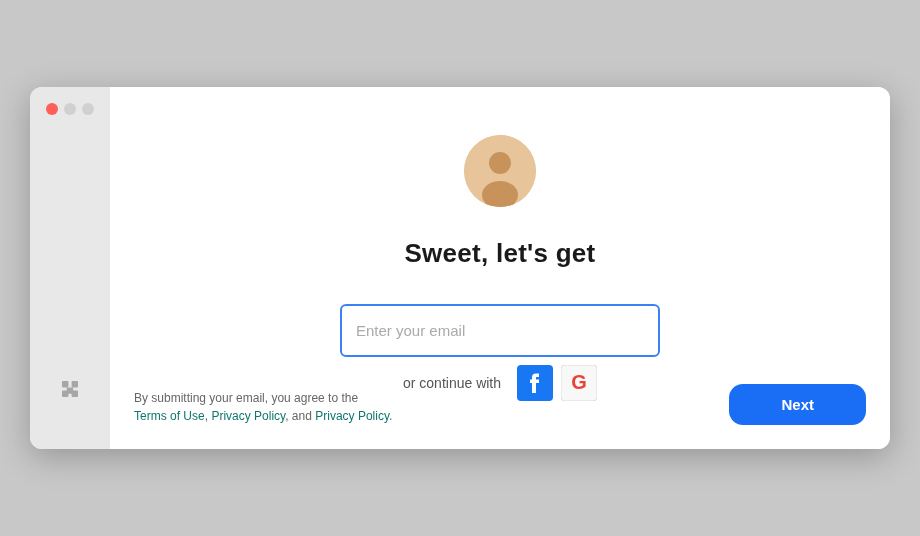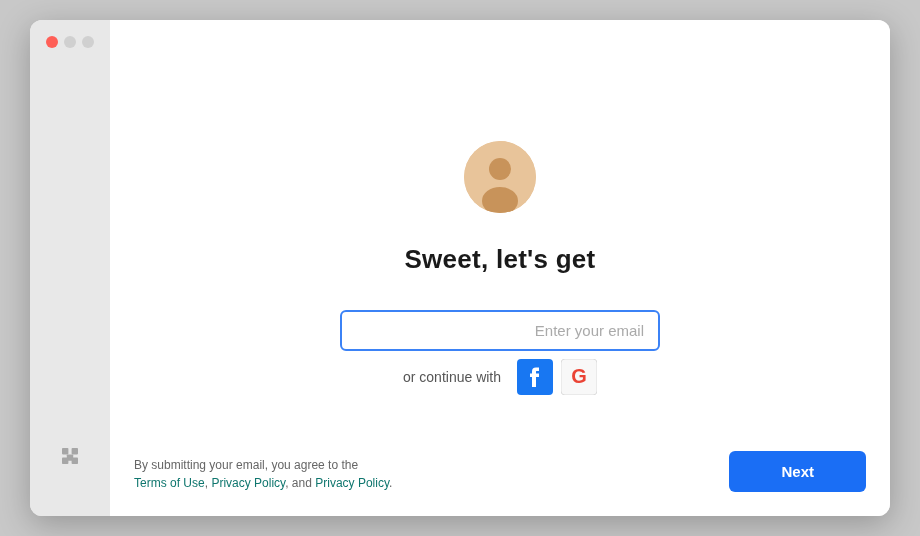--- a/index.html
+++ b/index.html
@@ -10,21 +10,21 @@
       height: 536px;
       display: flex;
       align-items: center;
       justify-content: center;
       font-family: -apple-system, BlinkMacSystemFont, 'Segoe UI', sans-serif;
       overflow: hidden;
     }
 
     .window {
       width: 860px;
-      height: 496px;
+      height: 362px;
       background: #f0f0f0;
       border-radius: 12px;
       box-shadow: 0 8px 32px rgba(0,0,0,0.25);
       display: flex;
       overflow: hidden;
     }
 
     .sidebar {
       width: 80px;
       background: #e8e8e8;
@@ -97,28 +97,27 @@
       font-weight: 700;
       text-align: center;
       line-height: 1.4;
       color: #1a1a1a;
       margin-bottom: 32px;
       letter-spacing: 0.01em;
     }
 
     .email-input {
       width: 320px;
-      padding: 10px 14px;
+      padding: 16px 14px;
       font-size: 15px;
       border: 2px solid #3b82f6;
       border-radius: 6px;
       outline: none;
       color: #333;
       margin-bottom: 8px;
-      text-align: right;
     }
 
     .email-input::placeholder {
       color: #aaa;
     }
 
     .or-continue {
       display: flex;
       align-items: center;
       gap: 16px;
@@ -162,21 +161,21 @@
     .footer-link {
       color: #0f766e;
       text-decoration: none;
       cursor: pointer;
     }
 
     .next-button {
       background: #1a6ef5;
       color: #fff;
       border: none;
-      border-radius: 6px;
+      border-radius: 14px;
       padding: 12px 52px;
       font-size: 15px;
       font-weight: 600;
       cursor: pointer;
       white-space: nowrap;
     }
   </style>
 </head>
 <body>
 

